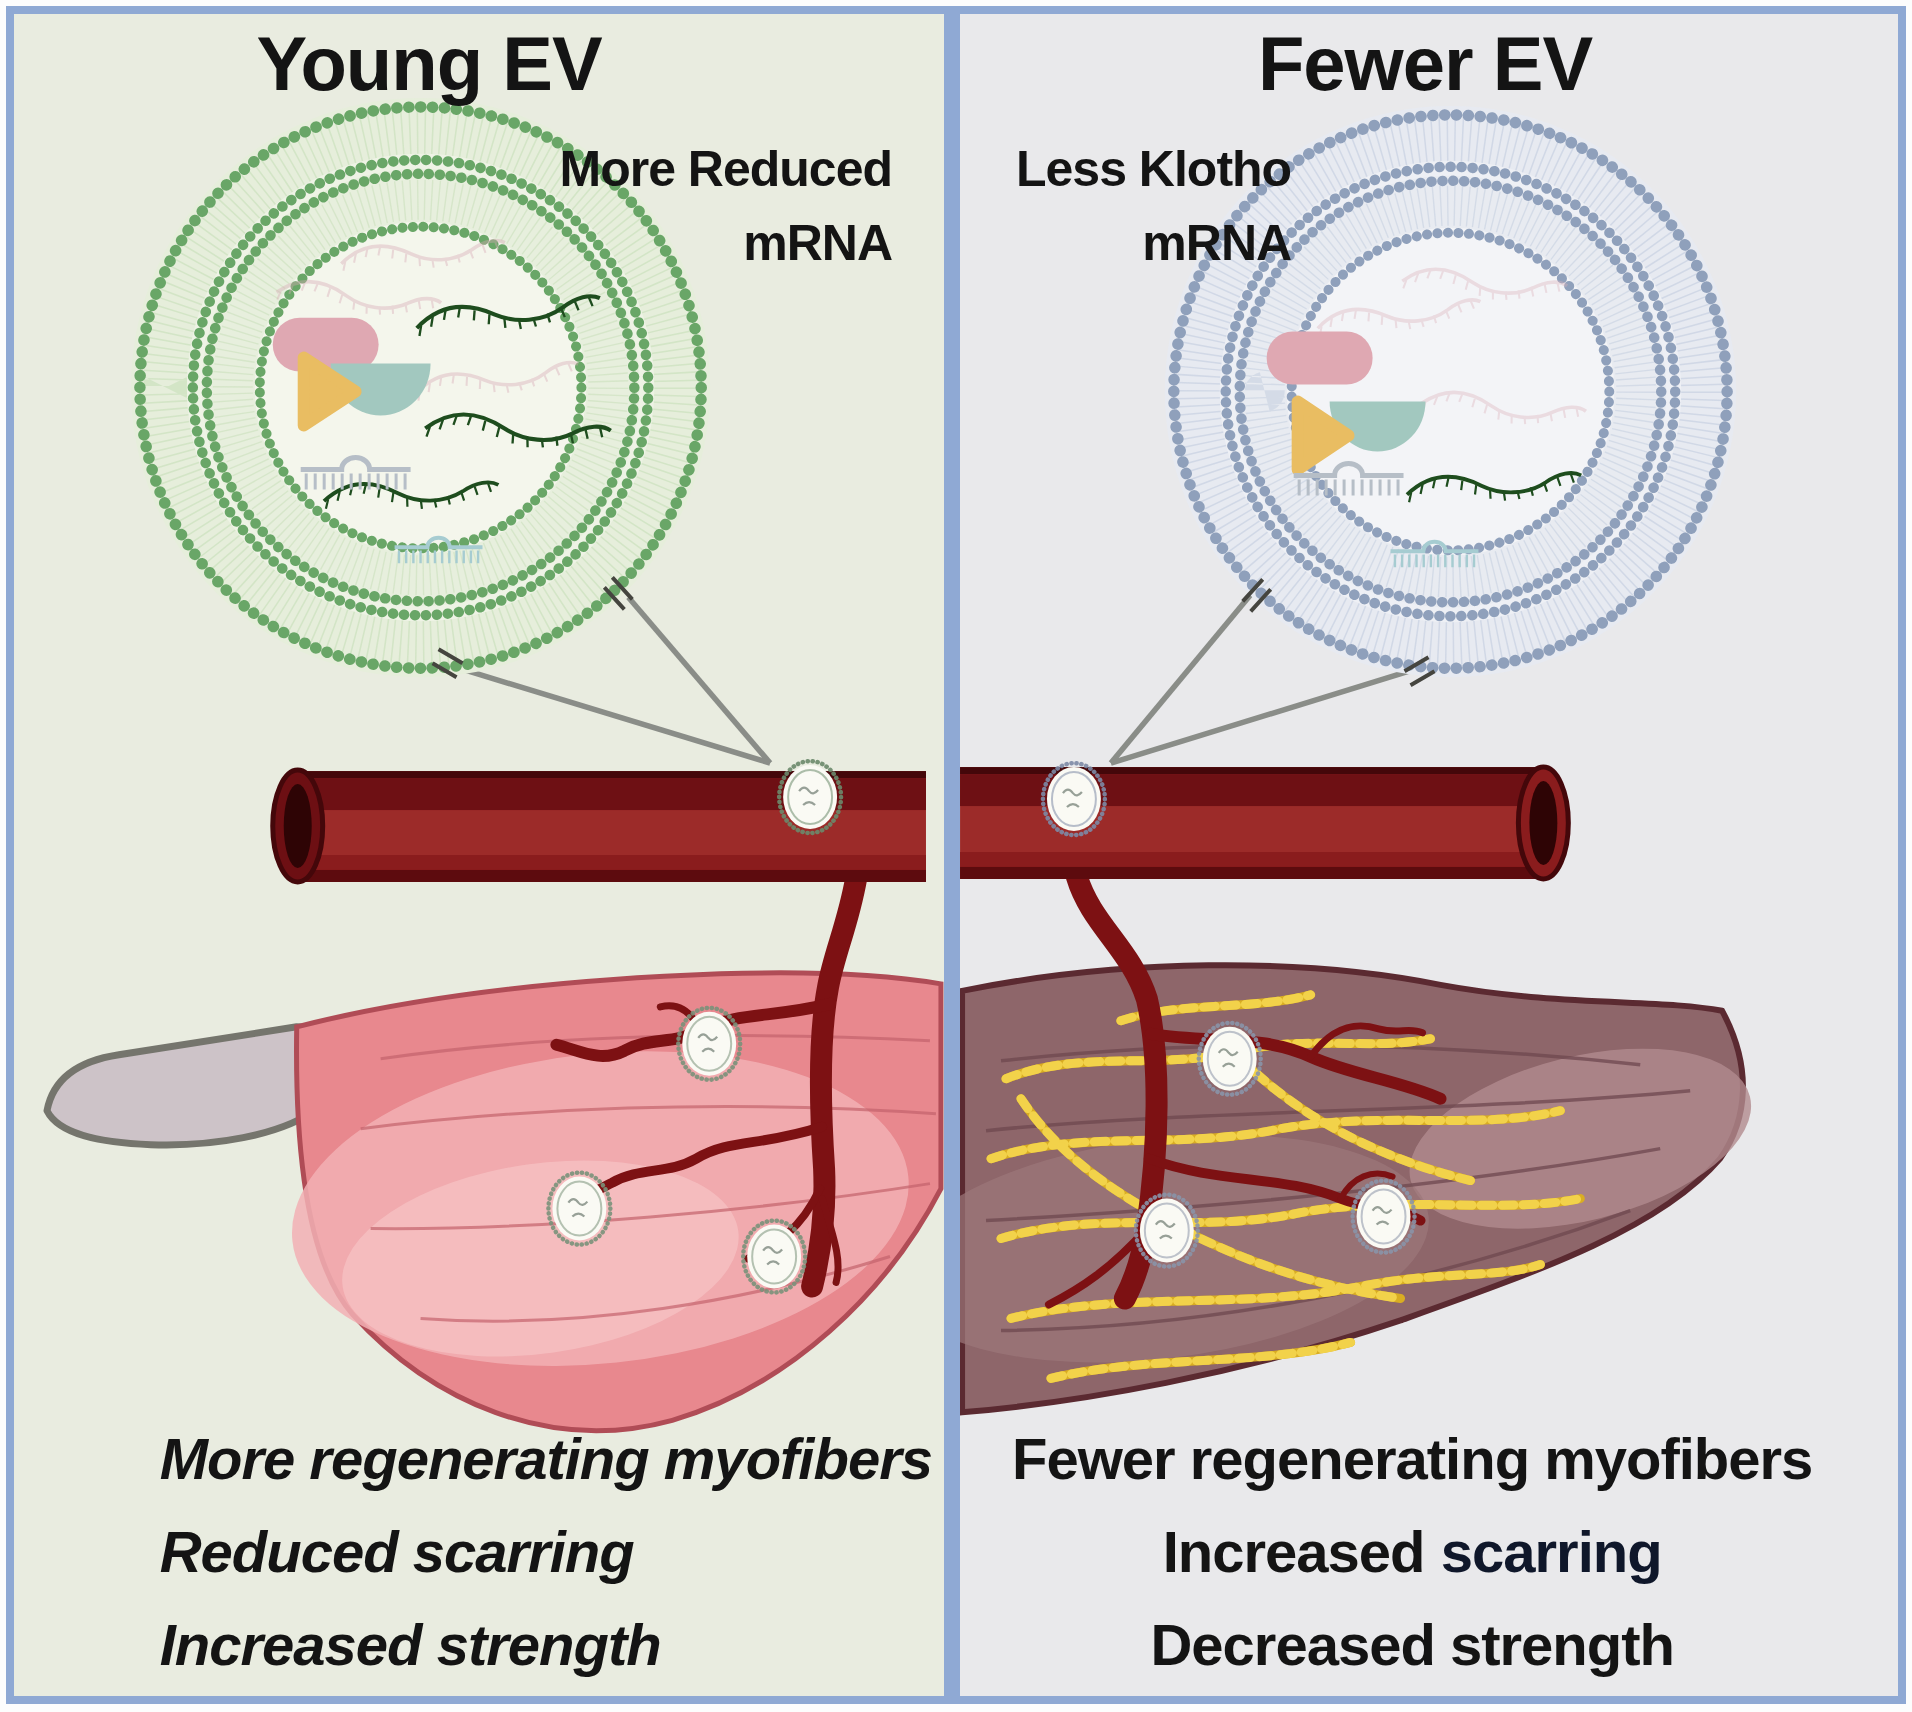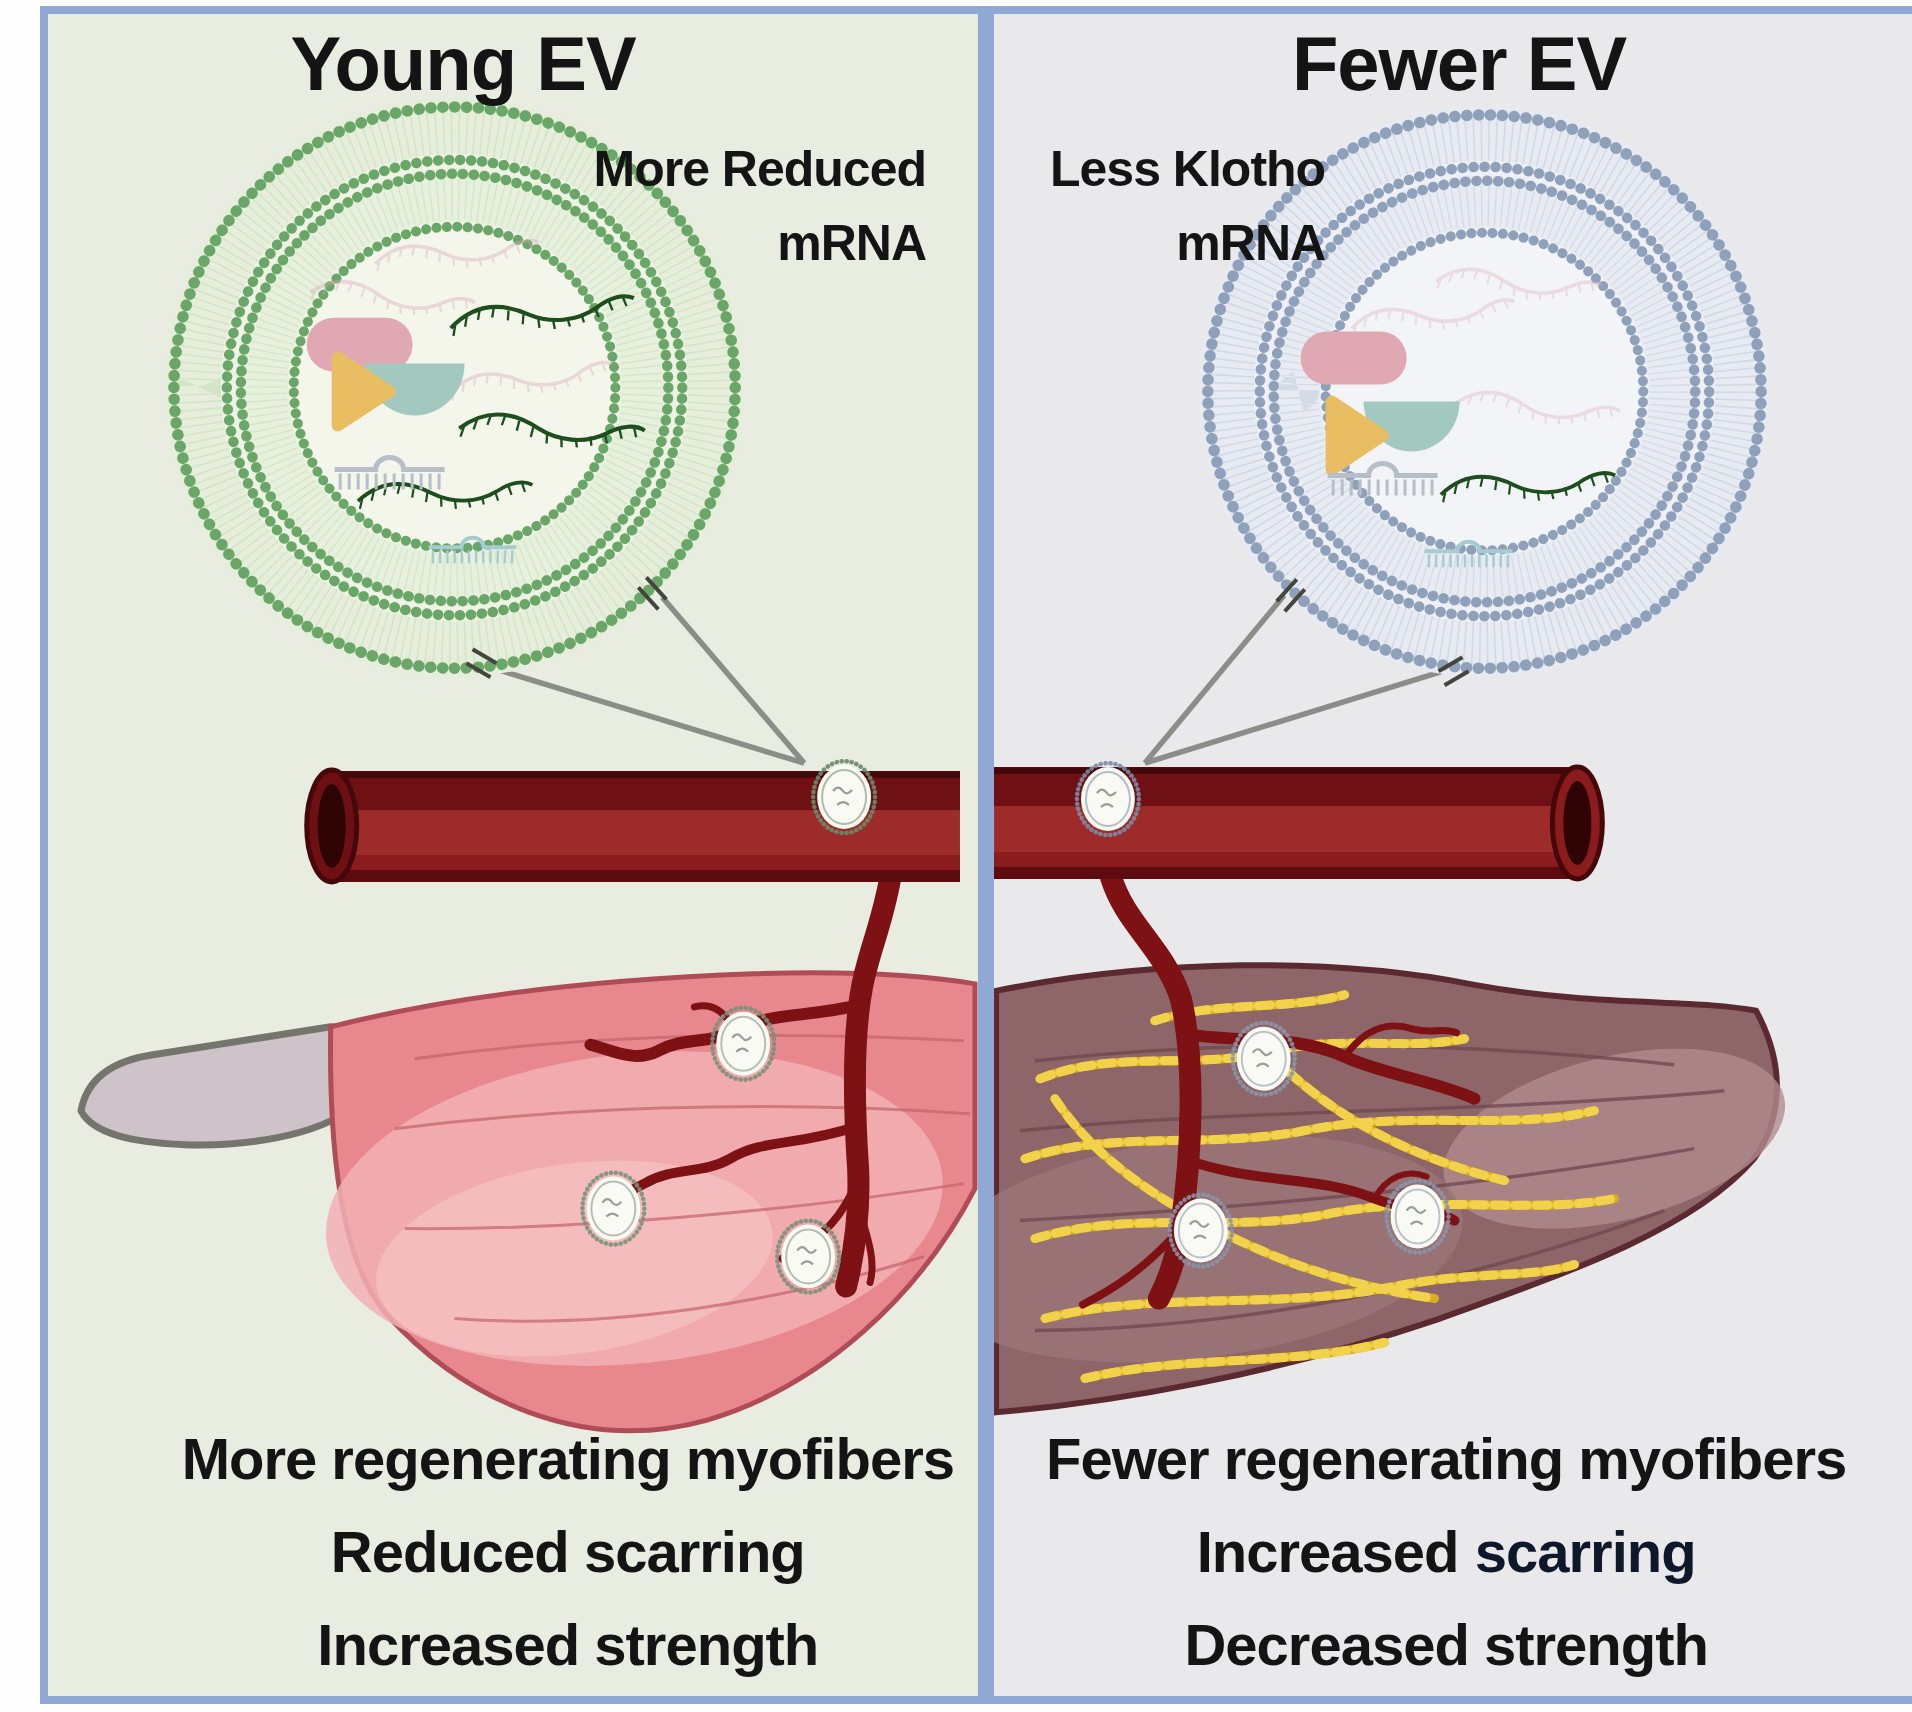--- a/index.html
+++ b/index.html
@@ -1,30 +1,30 @@
 <!DOCTYPE html>
 <html><head>
 <meta charset="utf-8">
 <style>
   html,body{margin:0;padding:0;background:#ffffff;}
   .stage{position:relative;width:1912px;height:1712px;background:#fdfdfd;overflow:hidden;
          font-family:"Liberation Sans", sans-serif;}
-  .panel{position:absolute;top:6px;height:1698px;border:8px solid #8fa9d4;box-sizing:border-box;margin-left:34px;}
+  .panel{position:absolute;top:6px;height:1698px;border:8px solid #8fa9d4;box-sizing:border-box;}
   .panel-young{left:6px;width:946px;background:#e9ece0;}
   .panel-aged{left:952px;width:954px;background:#e9e9eb;}
   .scene{position:absolute;left:0;top:0;width:100%;height:100%;}
   .txt{position:absolute;color:#141414;font-weight:700;letter-spacing:-1px;}
   .panel-title{top:6px;font-size:76px;text-align:center;}
   .pt-young{left:110px;width:610px;}
   .pt-aged{left:115px;width:700px;}
   .cargo{top:118px;font-size:50px;line-height:74px;}
   .cargo-young{right:52px;text-align:right;}
   .cargo-aged{left:56px;text-align:right;}
   .outcomes{top:1398px;font-size:58px;line-height:93px;}
-  .outcomes-young{right:24px;text-align:center;}
+  .outcomes-young{right:12px;text-align:left;font-style:italic;}
   .outcomes-aged{left:52px;text-align:center;}
   .gold{color:#0f172a;}
   .o2pref{margin-right:.28em;}
 </style>
 </head>
 <body>
 
 <div class="stage">
 
   <div class="panel panel-young">

